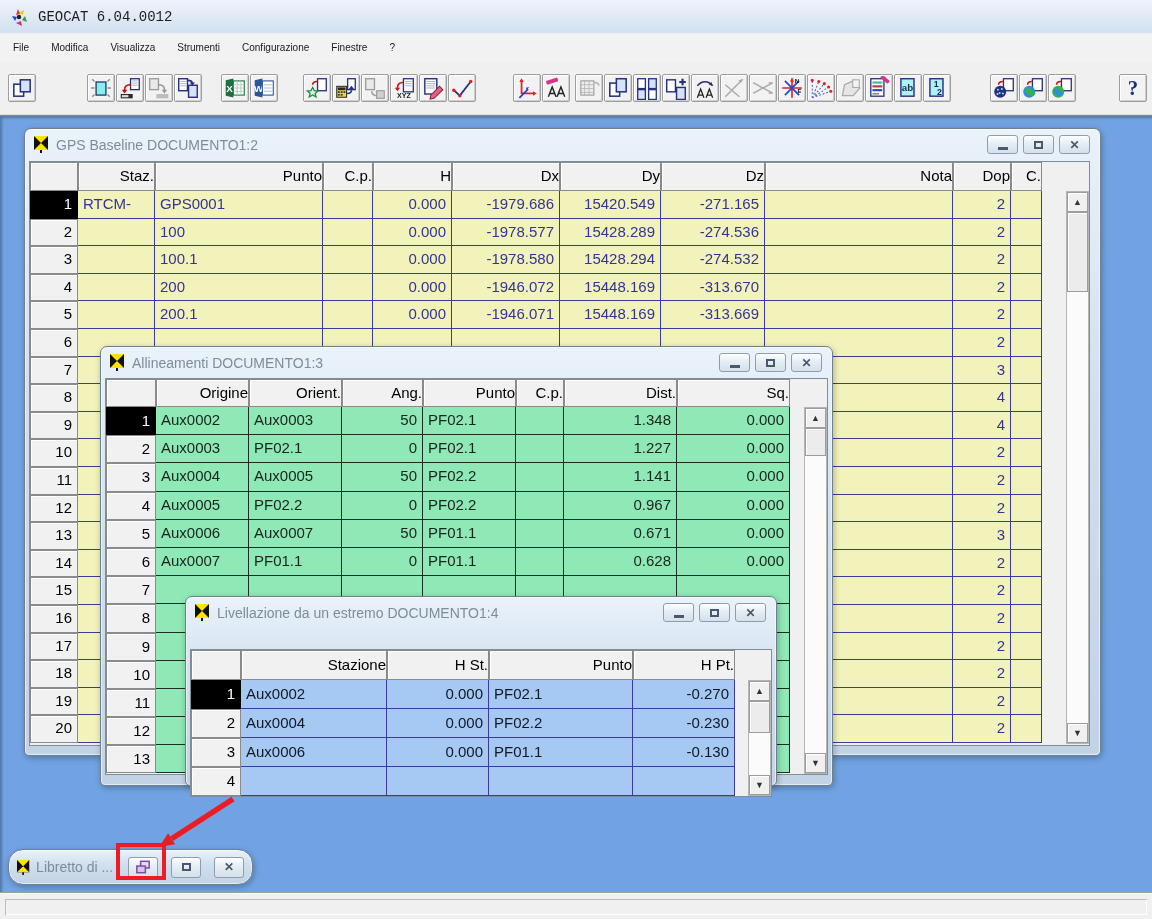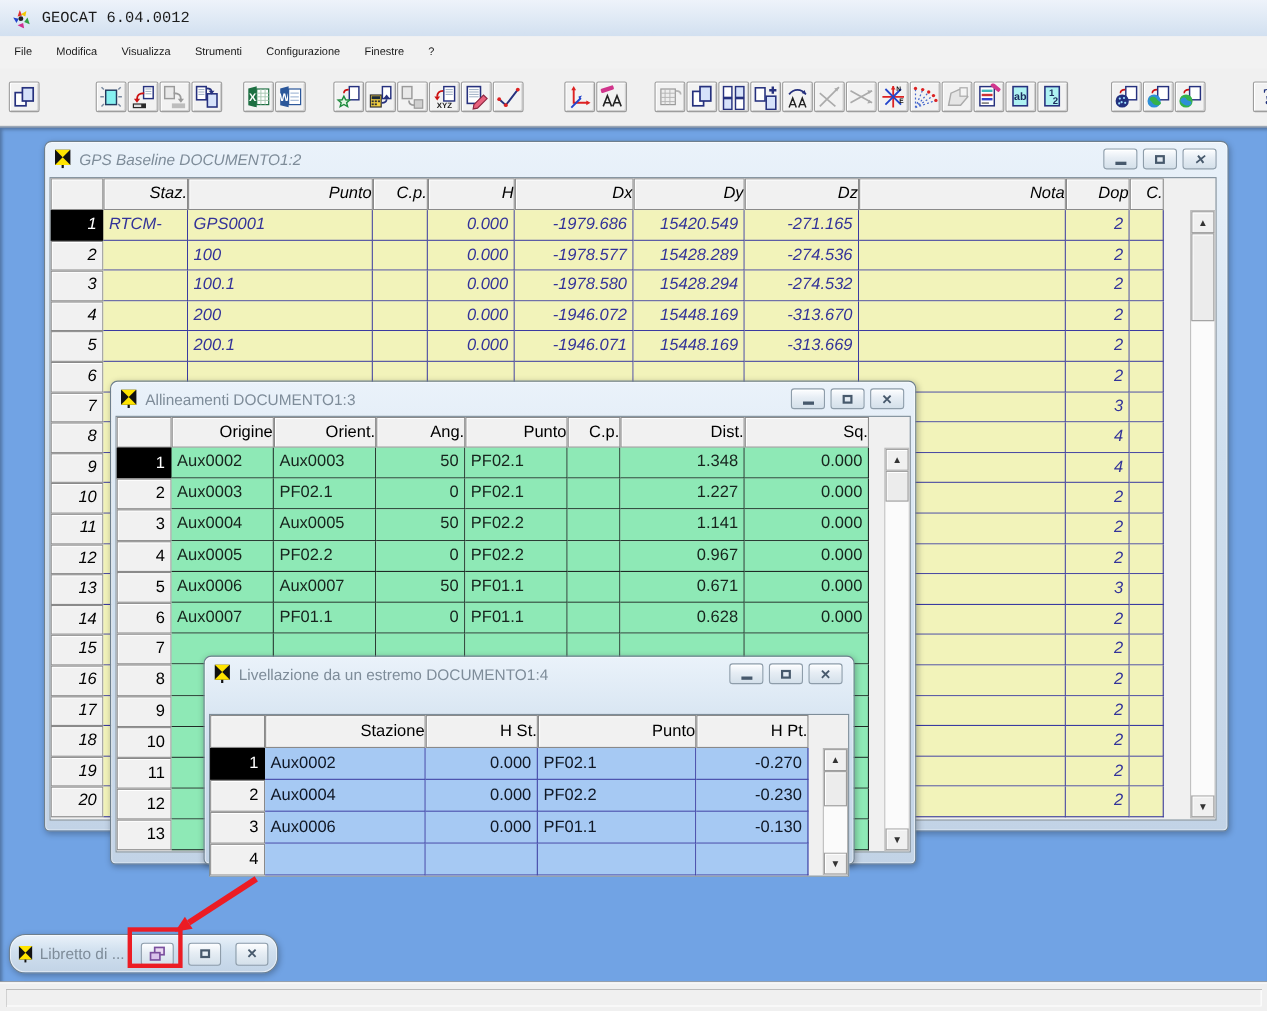--- a/index.html
+++ b/index.html
@@ -12,21 +12,21 @@
   .app-title { font-size:14px; color:#1c1c1c; margin-left:10px;font-family:Liberation Mono, monospace; }
   .menubar { height:29px; background:#f2f2f2; display:flex; align-items:center; padding-left:2px; }
   .menu-item { font-size:10px; color:#1a1a1a; padding:4px 11px; cursor:default; }
   .toolbar { height:53px; background:#f0f0f0; display:flex; align-items:center; border-bottom:1px solid #dadada; }
   .tb-g { display:flex; }
   .tb-g:nth-child(1){margin-left:8px}
   .tb-g:nth-child(2){margin-left:50px}
   .tb-g:nth-child(3){margin-left:18px}
   .tb-g:nth-child(4){margin-left:24px}
   .tb-g:nth-child(5){margin-left:36px}
-  .tb-g:nth-child(6){margin-left:24px}
+  .tb-g:nth-child(6){margin-left:4px}
   .tb-g:nth-child(7){margin-left:38px}
   .tb-g:nth-child(8){margin-left:42px}
   .tb-btn { width:28px; height:28px; background:#f2f2f2; border:1px solid #9d9d9d; border-radius:2px;
             box-shadow:inset 1px 1px 0 #ffffff, inset -1px -1px 0 #cfcfcf;
             display:flex; align-items:center; justify-content:center; margin-right:1px; }
 
   
   .mdi { position:absolute; top:115px; left:0; width:1152px; height:778px; background:#71a3e4;
          border-top:1px solid #8a8a8a; box-shadow:inset 2px 2px 3px rgba(0,0,0,.28); }
 
@@ -390,21 +390,21 @@
         <div class="tb-btn">
           <svg width="24" height="24" viewBox="0 0 22 22">
             <text x="11" y="17" font-size="19" font-weight="bold" fill="#1d2f7a" text-anchor="middle" font-family="serif">?</text>
           </svg>
         </div>
       </div>
     </div>
 
   <div class="mdi">
 
-    <div class="window w-gps" style="left:40px; top:12px; width:1077px; height:628px; z-index:1;font-style:italic;">
+    <div class="window w-gps" style="left:24px; top:12px; width:1077px; height:628px; z-index:1;">
       <div class="wtitle">
         <svg width="15" height="17" viewBox="0 0 15 17">
           <path d="M0 0h14v14H0z" fill="#111"></path>
             <path d="M0 0h14L7 7z" fill="#ffe400"></path>
             <path d="M0 14h14L7 7z" fill="#ffe400"></path>
             <rect x="6" y="14" width="2" height="3" fill="#111"></rect>
         </svg>
         <span class="ttext">GPS Baseline DOCUMENTO1:2</span>
         <span class="wbtns">
           <span class="wbtn">

